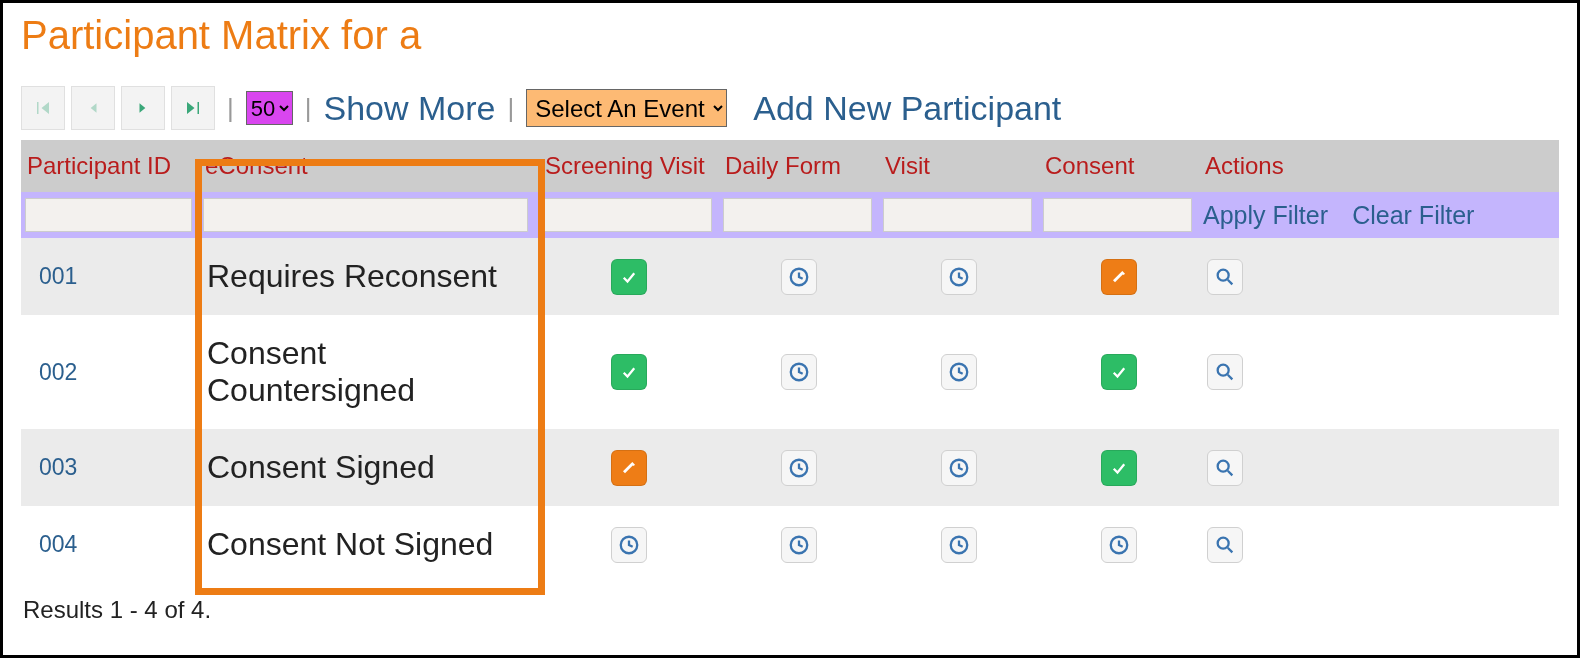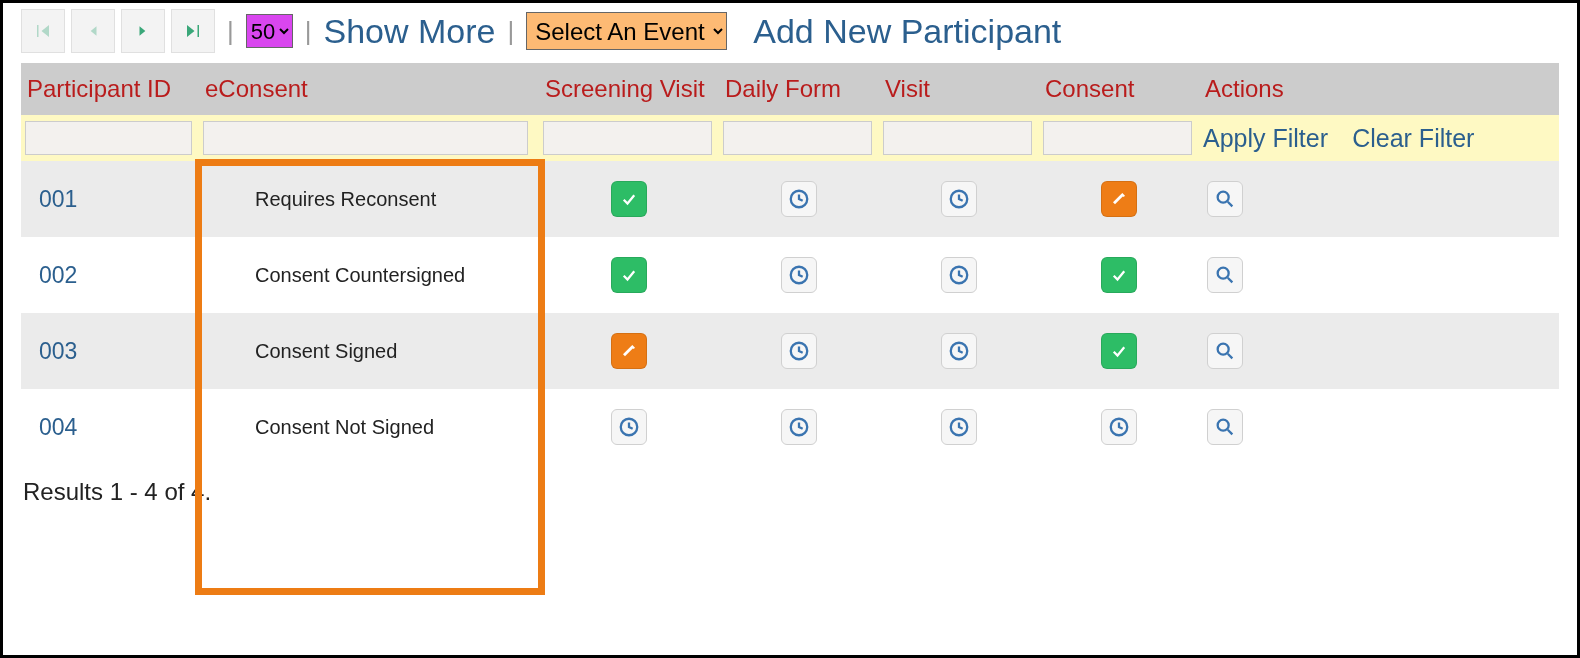--- a/index.html
+++ b/index.html
@@ -78,21 +78,21 @@
   col.c-act { width: auto; }
   thead th {
     background: #cccccc;
     text-align: left;
     font-weight: 400;
     font-size: 24px;
     padding: 12px 6px;
     color: #b91c1c;
   }
   tr.filter-row td {
-    background: #fef9c3;
+    background: #c4b5fd;
     padding: 6px 4px;
   }
   tr.filter-row input {
     width: 98%;
     height: 34px;
     border: 1px solid #ccc;
     background: #f3f1ee;
   }
   .filter-links { white-space: nowrap; }
   .filter-links span { margin-right: 18px; font-size: 25px; }
@@ -102,21 +102,21 @@
   }
   tbody tr.data-row:nth-child(even) td {
     background: #ebebeb;
   }
   .pid-link {
     color: #2b5f8e;
     cursor: pointer;
     padding-left: 10px;
     font-size: 23px;
   }
-  .econ-text { font-size: 20px; color: #222; margin-left: 48px; }
+  .econ-text { font-size: 32px; color: #222; }
   .status-badge {
     width: 36px;
     height: 36px;
     border-radius: 6px;
     display: inline-flex;
     align-items: center;
     justify-content: center;
     border: 1px solid rgba(0,0,0,0.1);
     cursor: pointer;
   }
@@ -145,20 +145,21 @@
     height: 436px;
     border: 7px solid #ed7c14;
     pointer-events: none;
   }
 </style>
 </head>
 <body>
 
 <div class="frame">
 
+  <div class="page-title">Participant Matrix for a</div>
 
   <div class="toolbar">
     <span class="pager-btn disabled">
       <svg width="18" height="18" viewBox="0 0 24 24">
           <path d="M4 4h2v16H4zM20 4l-10 8 10 8z"></path>
         </svg>
     </span>
     <span class="pager-btn disabled">
       <svg width="14" height="18" viewBox="0 0 24 24">
           <path d="M18 4l-10 8 10 8z"></path>

